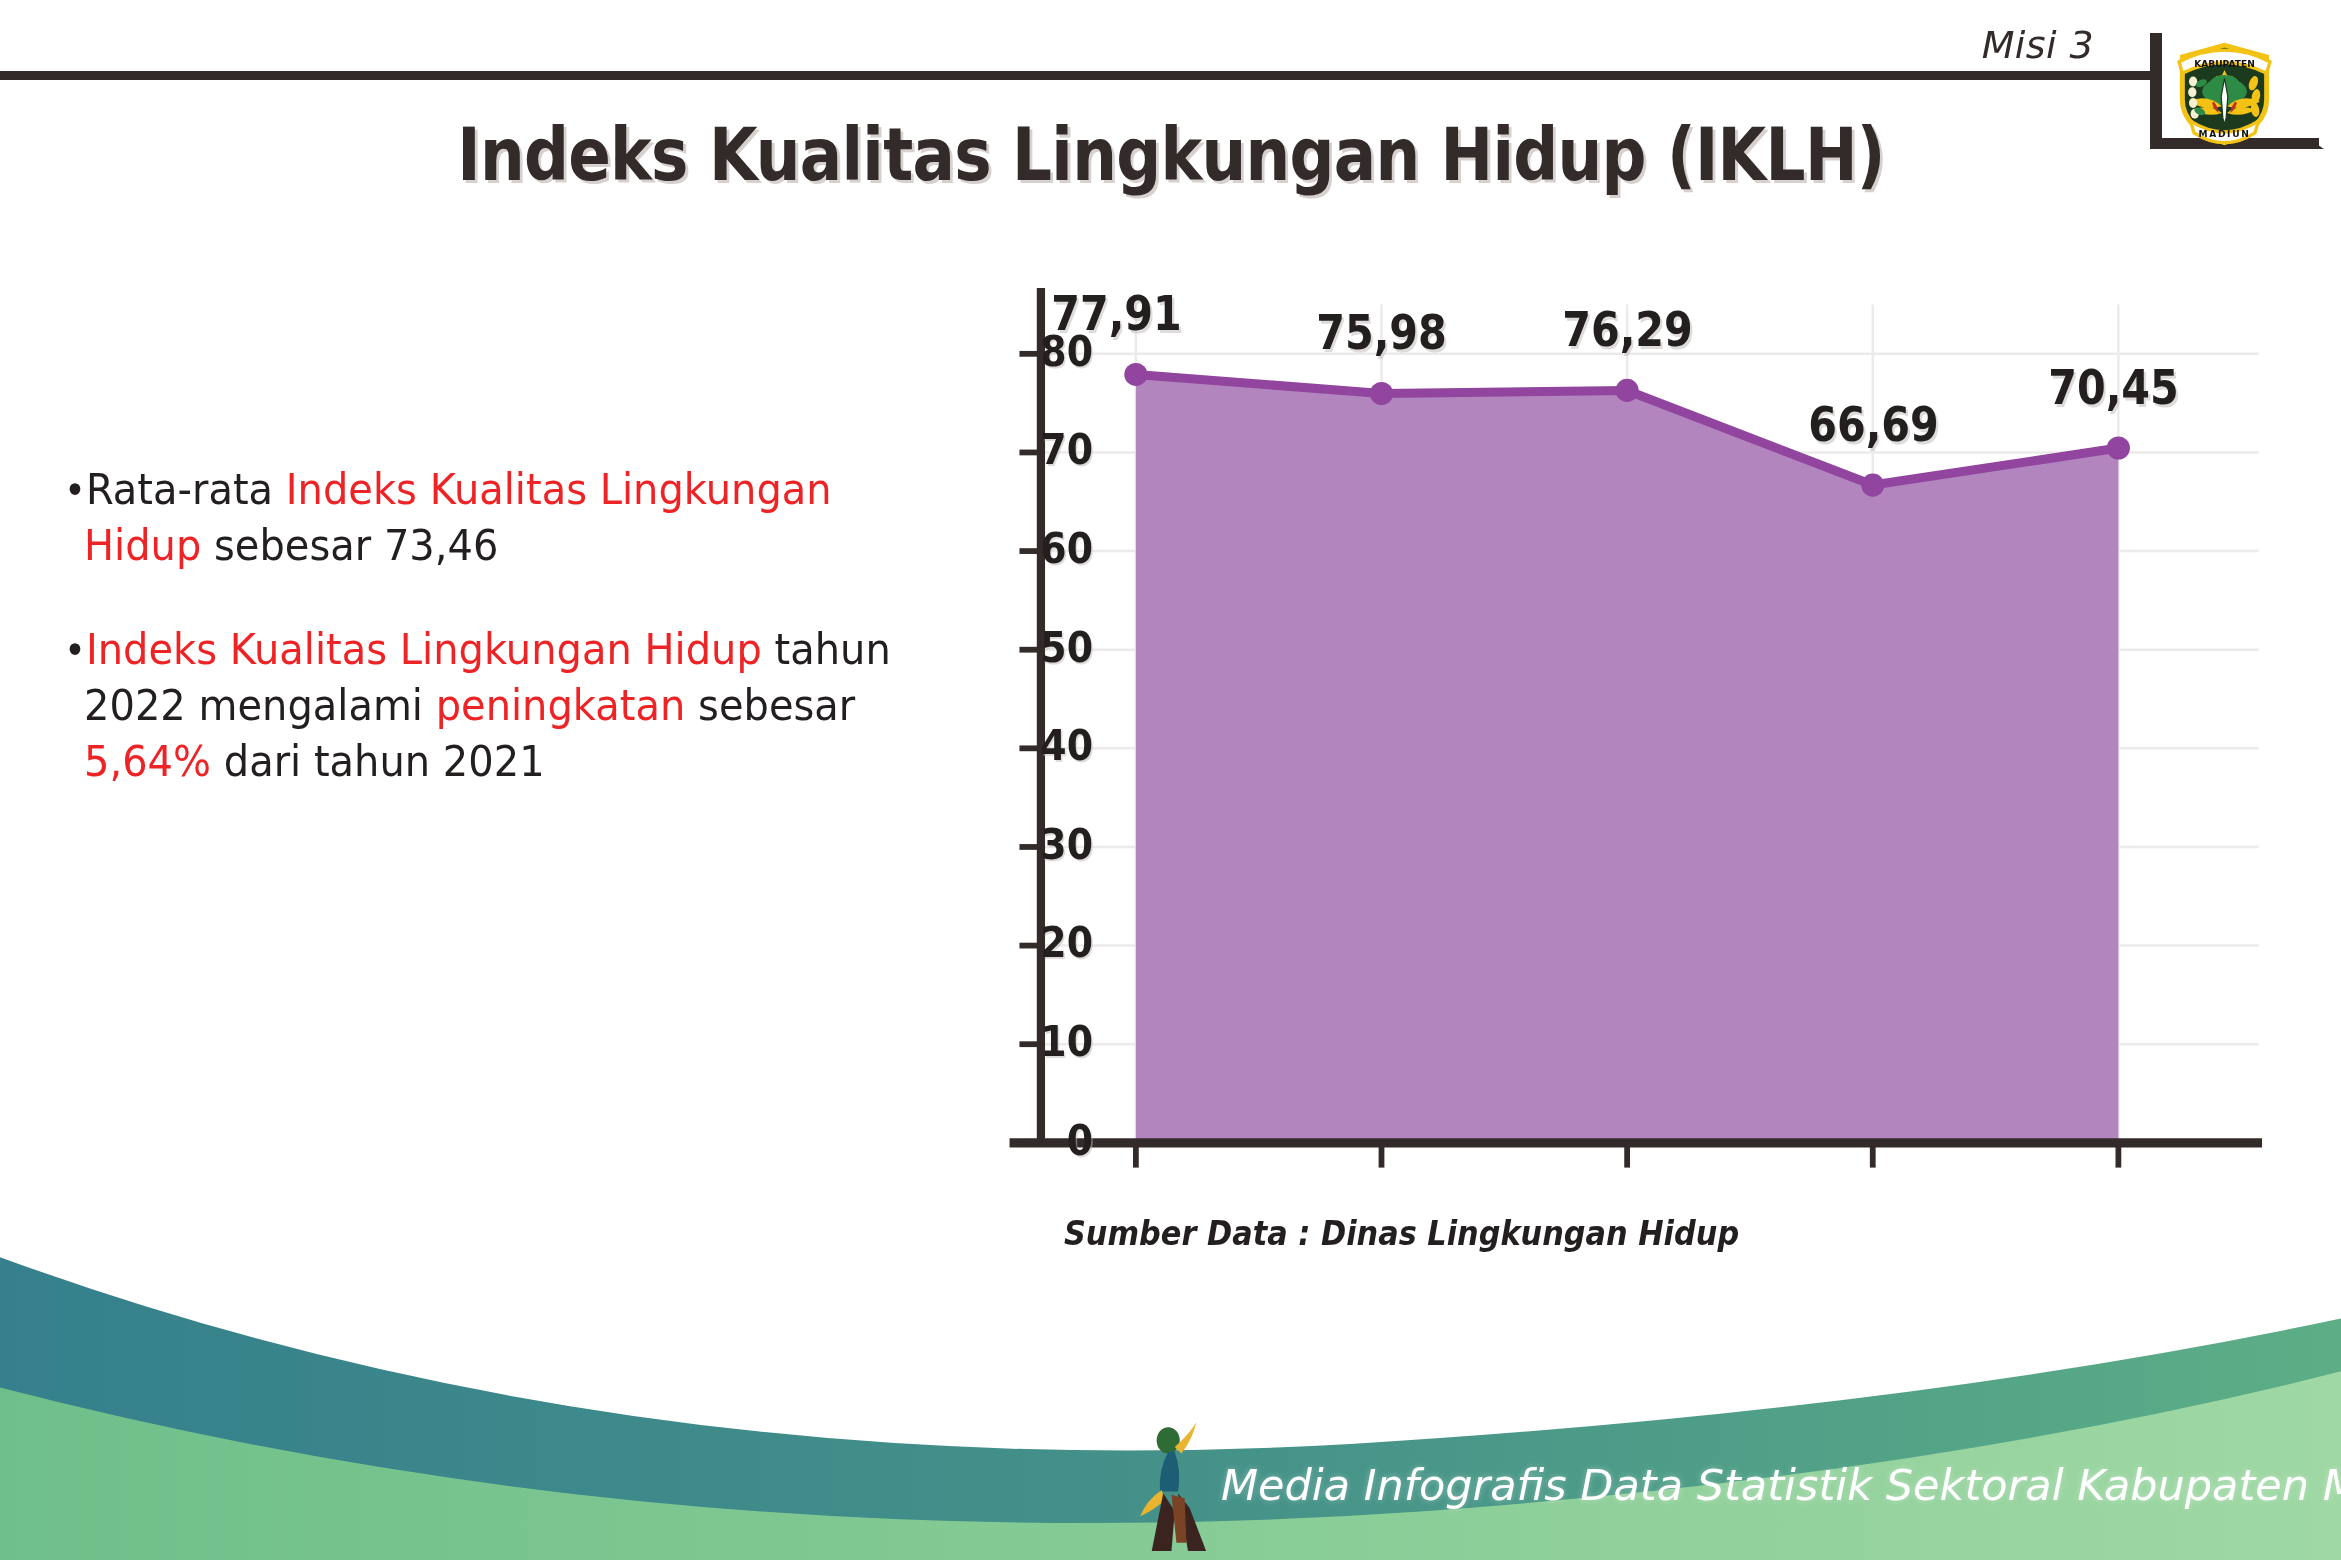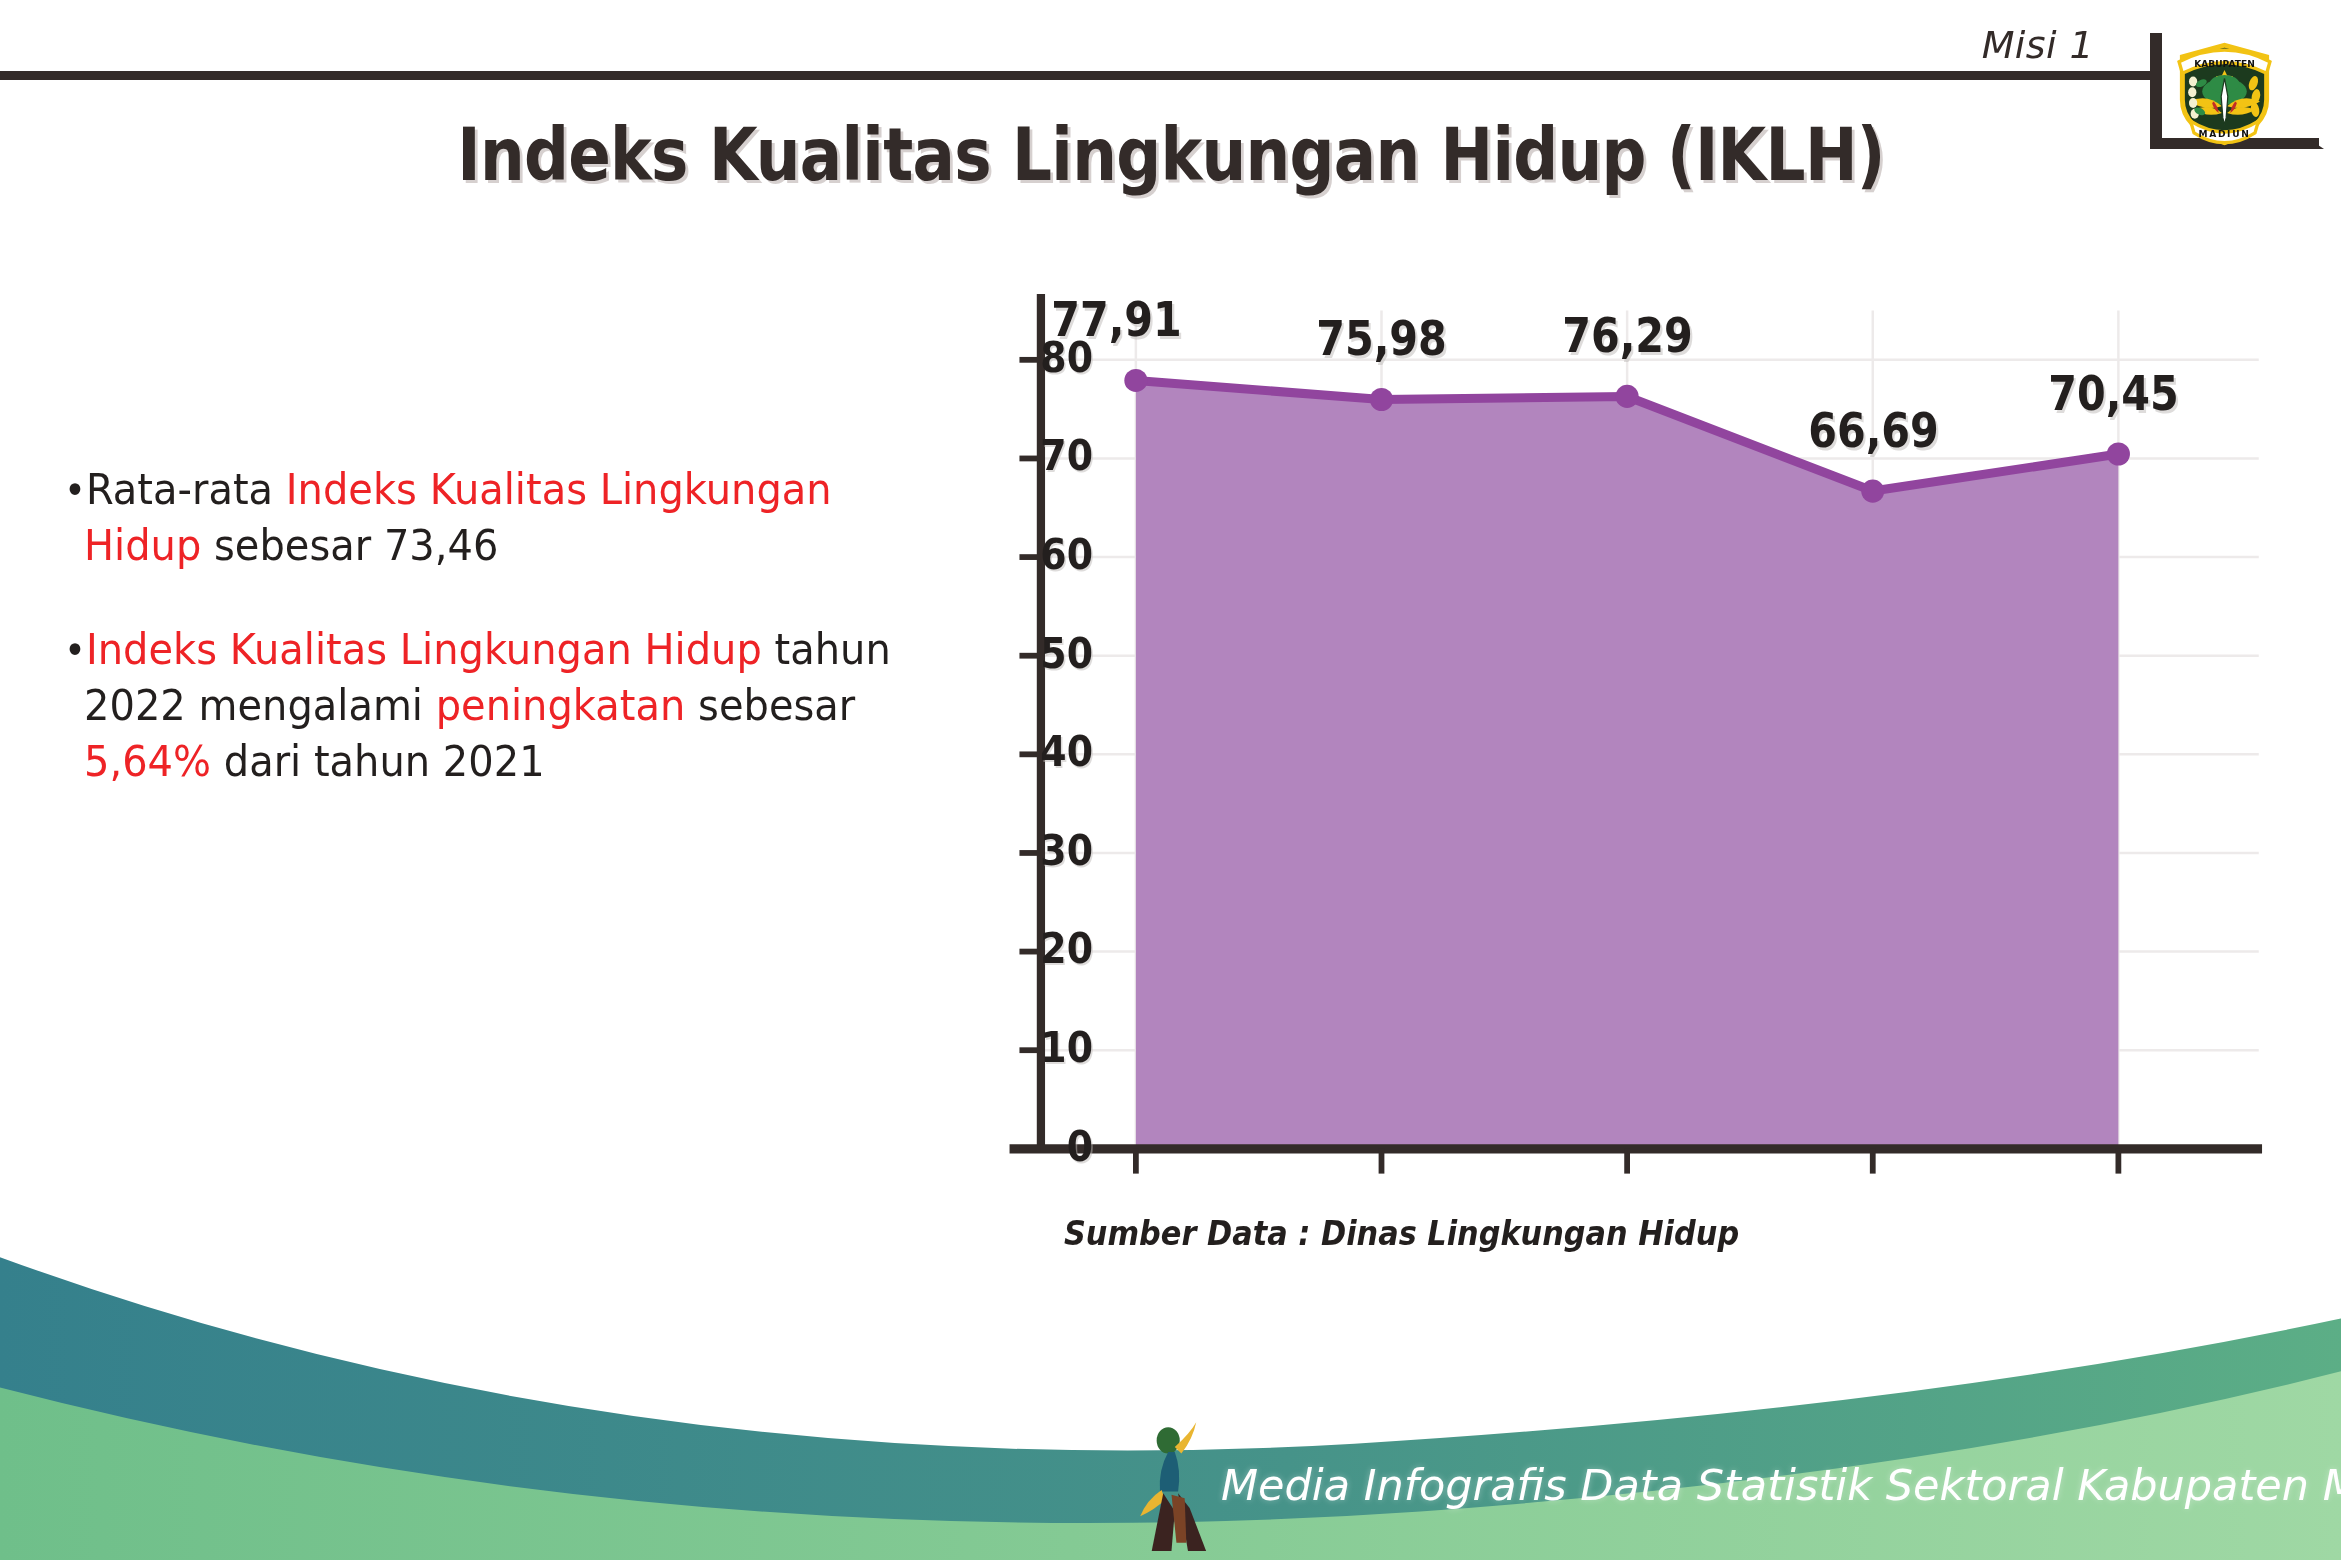--- a/index.html
+++ b/index.html
@@ -92,21 +92,21 @@
     font-weight:bold;
     font-size:106px;
     color:#ffffff;
     letter-spacing:-2.5px;
     transform:scaleX(0.95);
   }
   .badge-arrow { position:absolute; left:63px; top:0px; width:322px; height:264px; }
   .badge-ticks { position:absolute; left:18px; top:104px; width:396px; height:396px; }
 
   
-  .chart { position:absolute; left:979px; top:294px; width:1288px; height:892px; }
+  .chart { position:absolute; left:979px; top:288px; width:1288px; height:892px; }
   .chart-svg { position:absolute; left:0; top:0; width:1288px; height:892px; }
   .ytick {
     position:absolute; right:0; width:124px; text-align:right;
     font-family:"DejaVu Sans", sans-serif; font-weight:bold;
     font-size:43px; color:#231F1E; transform:scaleX(0.88); transform-origin:right center;
     text-shadow:1.7px 1.7px 0 rgba(190,185,183,0.5);
   }
   .ytick-col { position:absolute; left:-10px; top:0; width:124px; height:892px; }
   .xtick {
     position:absolute; top:0; text-align:center; width:198px;
@@ -142,21 +142,21 @@
   }
   .footer-logo { position:absolute; left:1135px; top:180px; width:87px; height:136px; }
 </style>
 </head>
 <body>
 
 <div class="page">
 
   <div class="header-rule"></div>
 
-  <div class="misi-label">Misi 1</div>
+  <div class="misi-label">Misi 3</div>
 
   <div class="logo-frame">
     <div class="vbar"></div>
     <div class="hbar"></div>
     <div class="bevel"></div>
   </div>
 
   <div class="emblem">
     <svg viewBox="0 0 122 138" width="101" height="114">
 

